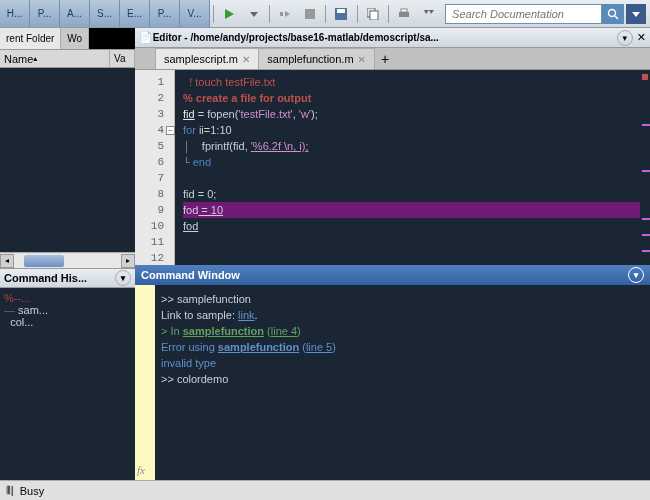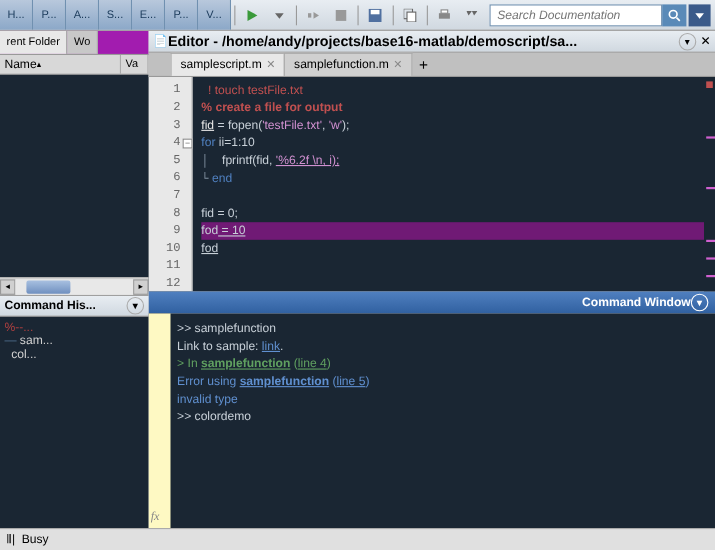--- a/index.html
+++ b/index.html
@@ -8,38 +8,38 @@
 .tabs{display:flex;height:100%;align-items:stretch}
 .tab{width:30px;background:linear-gradient(#b8c8dc,#8ca8c8);border-right:1px solid #7090b0;display:flex;align-items:center;justify-content:center;color:#1a3a5a;font-size:10px;cursor:pointer}
 .tbtn{width:22px;height:22px;margin:0 2px;display:flex;align-items:center;justify-content:center;cursor:pointer;border-radius:2px}
 .sep{width:1px;height:18px;background:#999;margin:0 3px}
 .search{flex:1;margin:0 4px;display:flex;align-items:center}
 .search input{flex:1;height:20px;padding:0 6px;border:1px solid #7090b0;background:#fff;color:#888;font-style:italic}
 .sbtn{width:22px;height:20px;background:#5a8ab8;display:flex;align-items:center;justify-content:center;cursor:pointer}
 .dbtn{width:20px;height:20px;background:#3a5a8a;margin-left:2px;display:flex;align-items:center;justify-content:center;cursor:pointer}
 .main{flex:1;display:flex;overflow:hidden}
 .left{width:135px;display:flex;flex-direction:column;background:#d0d0d0}
-.panel-tabs{height:22px;display:flex;background:#a21caf;border-bottom:1px solid #999}
+.panel-tabs{height:22px;display:flex;background:#000000;border-bottom:1px solid #999}
 .ptab{padding:0 6px;display:flex;align-items:center;border-right:1px solid #aaa;background:#e8e8e8;font-size:10px}
 .ptab.inactive{background:#c8c8c8}
 .folder-hdr{height:18px;display:flex;background:#d8d8d8;border-bottom:1px solid #999}
 .fcol{padding:0 4px;display:flex;align-items:center;border-right:1px solid #aaa;font-size:10px}
 .fcol:first-child{flex:1}
 .folder-body{flex:1;background:#1a2633}
 .hscroll{height:16px;background:#e0e0e0;display:flex;align-items:center;border-top:1px solid #aaa}
 .hscroll .arrow{width:14px;height:14px;background:#d0d0d0;border:1px solid #999;display:flex;align-items:center;justify-content:center;font-size:8px}
 .hscroll .track{flex:1;background:#e8e8e8;height:14px;position:relative}
 .hscroll .thumb{position:absolute;left:10px;width:40px;height:12px;top:1px;background:linear-gradient(#a8c0e0,#7090c0);border-radius:2px}
 .hist-hdr{height:20px;background:linear-gradient(#e8edf2,#d0d8e0);display:flex;align-items:center;padding:0 4px;border-top:1px solid #999;border-bottom:1px solid #999;font-weight:bold;justify-content:space-between}
 .hist-body{flex:1;background:#1a2633;padding:4px;font-family:'Courier New',monospace;font-size:11px;color:#d0d0d0}
 .hist-body .c1{color:#b04040}
 .hist-body .c2{color:#507090}
 .right{flex:1;display:flex;flex-direction:column;overflow:hidden}
 .ed-hdr{height:20px;background:linear-gradient(#e8edf2,#d0d8e0);display:flex;align-items:center;padding:0 4px;border-bottom:1px solid #999}
-.ed-hdr .title{flex:1;font-weight:bold;font-size:13px;overflow:hidden;text-overflow:ellipsis;white-space:nowrap}
+.ed-hdr .title{flex:1;font-weight:bold;font-size:10px;overflow:hidden;text-overflow:ellipsis;white-space:nowrap}
 .ed-tabs{height:22px;background:#c0c0c0;display:flex;align-items:stretch;padding-left:20px;border-bottom:1px solid #999}
 .etab{padding:0 8px;display:flex;align-items:center;background:#e8e8e8;border:1px solid #aaa;border-bottom:none;margin-right:-1px;gap:4px;font-size:11px}
 .etab.inactive{background:#d0d0d0}
 .etab .x{color:#888;cursor:pointer;font-size:10px}
 .plus{width:22px;display:flex;align-items:center;justify-content:center;font-size:14px;cursor:pointer}
 .editor{flex:1;display:flex;background:#1a2633;overflow:hidden}
 .gutter{width:40px;background:#e8e8e8;padding-top:4px;border-right:1px solid #bbb}
 .ln{height:16px;display:flex;align-items:center;justify-content:flex-end;padding-right:10px;color:#666;font-family:'Courier New',monospace;font-size:11px;position:relative}
 .ln .fold{position:absolute;right:-1px;width:9px;height:9px;border:1px solid #888;background:#fff;font-size:8px;line-height:7px;text-align:center}
 .code{flex:1;padding:4px 0 4px 8px;font-family:'Courier New',monospace;font-size:12px;color:#c8d0d8;line-height:16px;position:relative}
@@ -48,21 +48,21 @@
 .cmt{color:#c05050;font-weight:bold}
 .cmt2{color:#c05050}
 .str{color:#d090d0}
 .kw{color:#5080c0}
 .fn{color:#e8e8e8}
 .sec{color:#d05050;font-weight:bold}
 .und{text-decoration:underline}
 .rmargin{width:10px;background:#1a2633;position:relative}
 .rmargin .sq{position:absolute;right:2px;width:6px;height:6px;background:#c05050}
 .rmargin .dash{position:absolute;right:0;width:8px;height:2px;background:#d060d0}
-.cmd-hdr{height:20px;background:linear-gradient(#5080c0,#3060a0);display:flex;align-items:center;padding:0 6px;color:#fff;font-weight:bold;justify-content:flex-end}
+.cmd-hdr{height:20px;background:linear-gradient(#5080c0,#3060a0);display:flex;align-items:center;padding:0 6px;color:#fff;font-weight:bold;justify-content:space-between}
 .cmd{flex:1;display:flex;background:#1a2633}
 .cmd-g{width:20px;background:#fef9c3;position:relative}
 .cmd-g .fx{position:absolute;bottom:4px;left:2px;color:#888;font-style:italic;font-family:serif}
 .cmd-body{flex:1;padding:6px;font-family:'Courier New',monospace;font-size:12px;line-height:16px;color:#c8d0d8}
 .cmd-body .pr{color:#c8d0d8}
 .cmd-body .lnk{color:#6090d0;text-decoration:underline}
 .cmd-body .warn{color:#d09030}
 .cmd-body .err{color:#6090d0}
 .cmd-body .gr{color:#60a060}
 .status{height:20px;background:#e0e0e0;display:flex;align-items:center;padding:0 6px;border-top:1px solid #aaa;font-size:11px;gap:6px}

